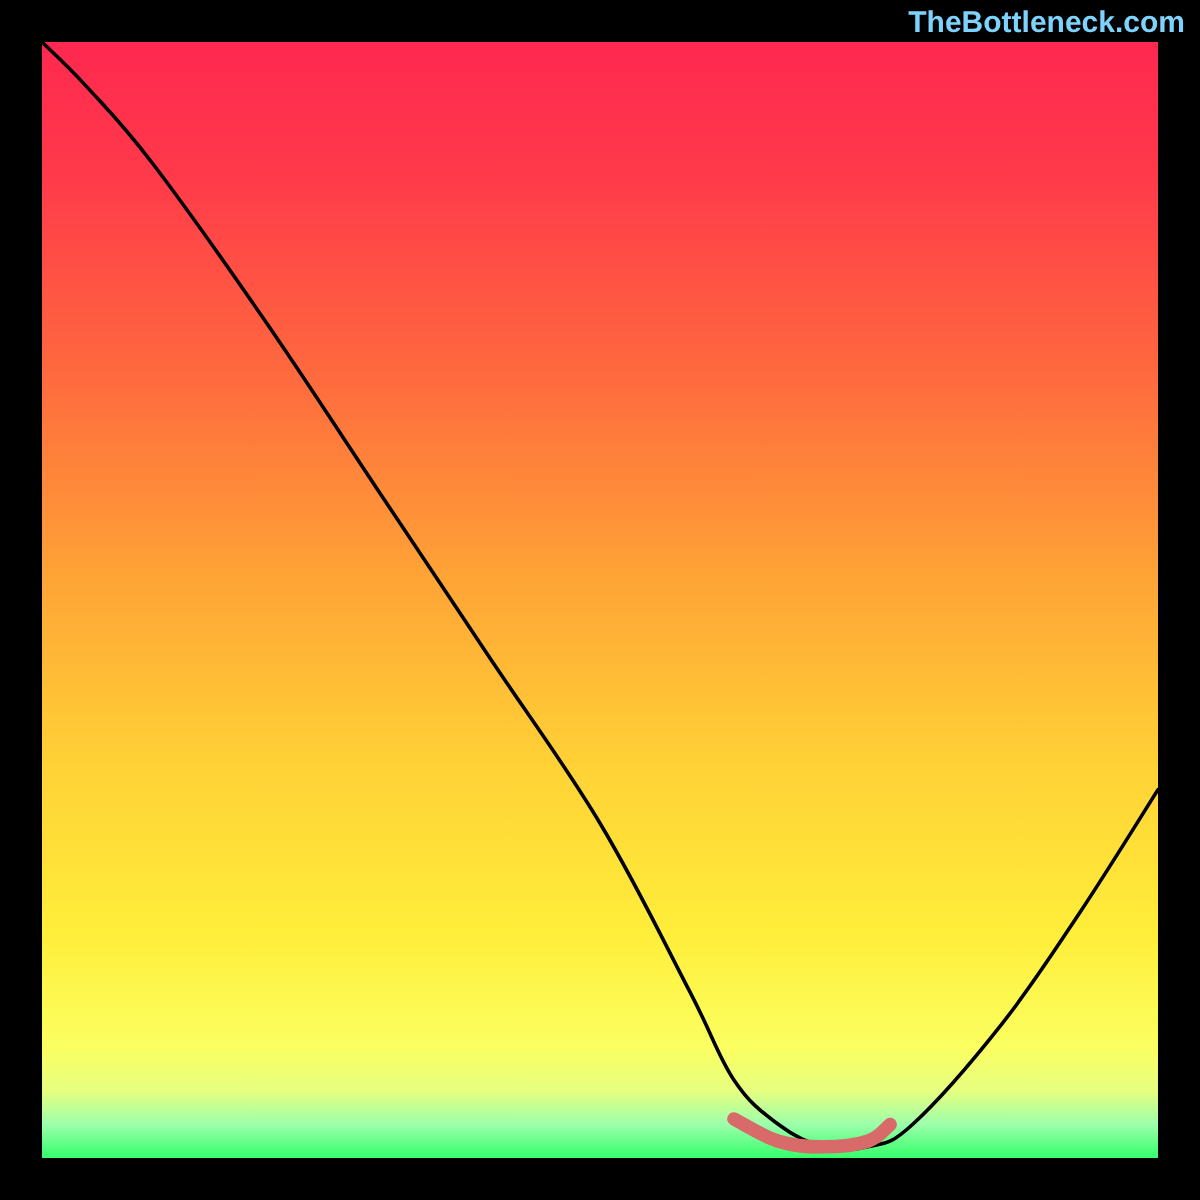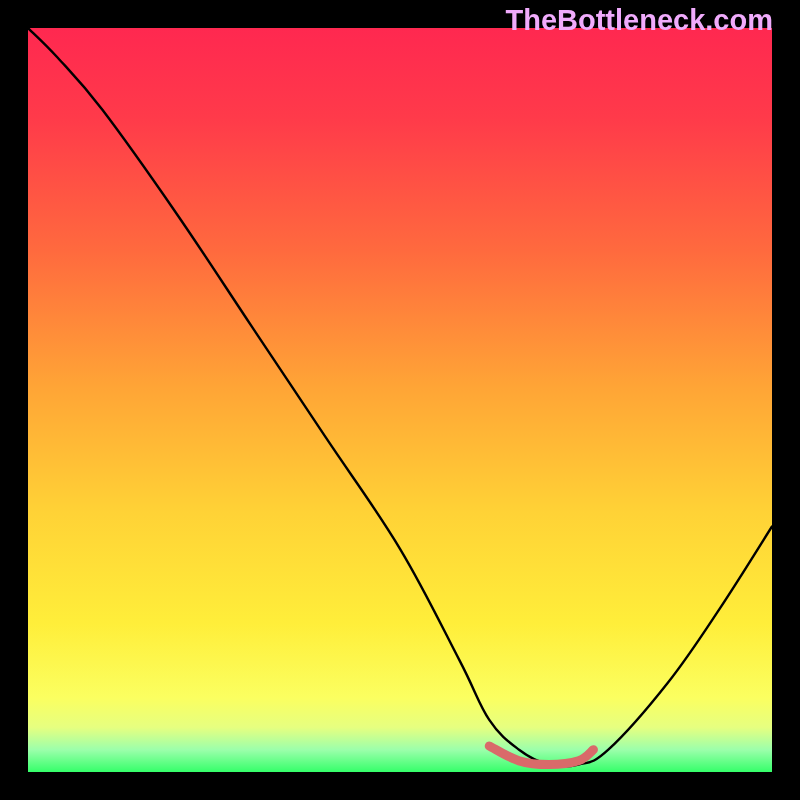--- a/index.html
+++ b/index.html
@@ -13,23 +13,23 @@
   }
   .wrap {
     position: relative;
     width: 800px;
     height: 800px;
     background: #000;
   }
   .watermark {
     position: absolute;
     top: 4px;
-    right: 27px;
-    color: #f0abfc;
-    font-size: 29px;
+    right: 10px;
+    color: #7dd3fc;
+    font-size: 20px;
     font-weight: bold;
     z-index: 5;
   }
   .plot {
     position: absolute;
     left: 28px;
     top: 28px;
     width: 744px;
     height: 744px;
   }

